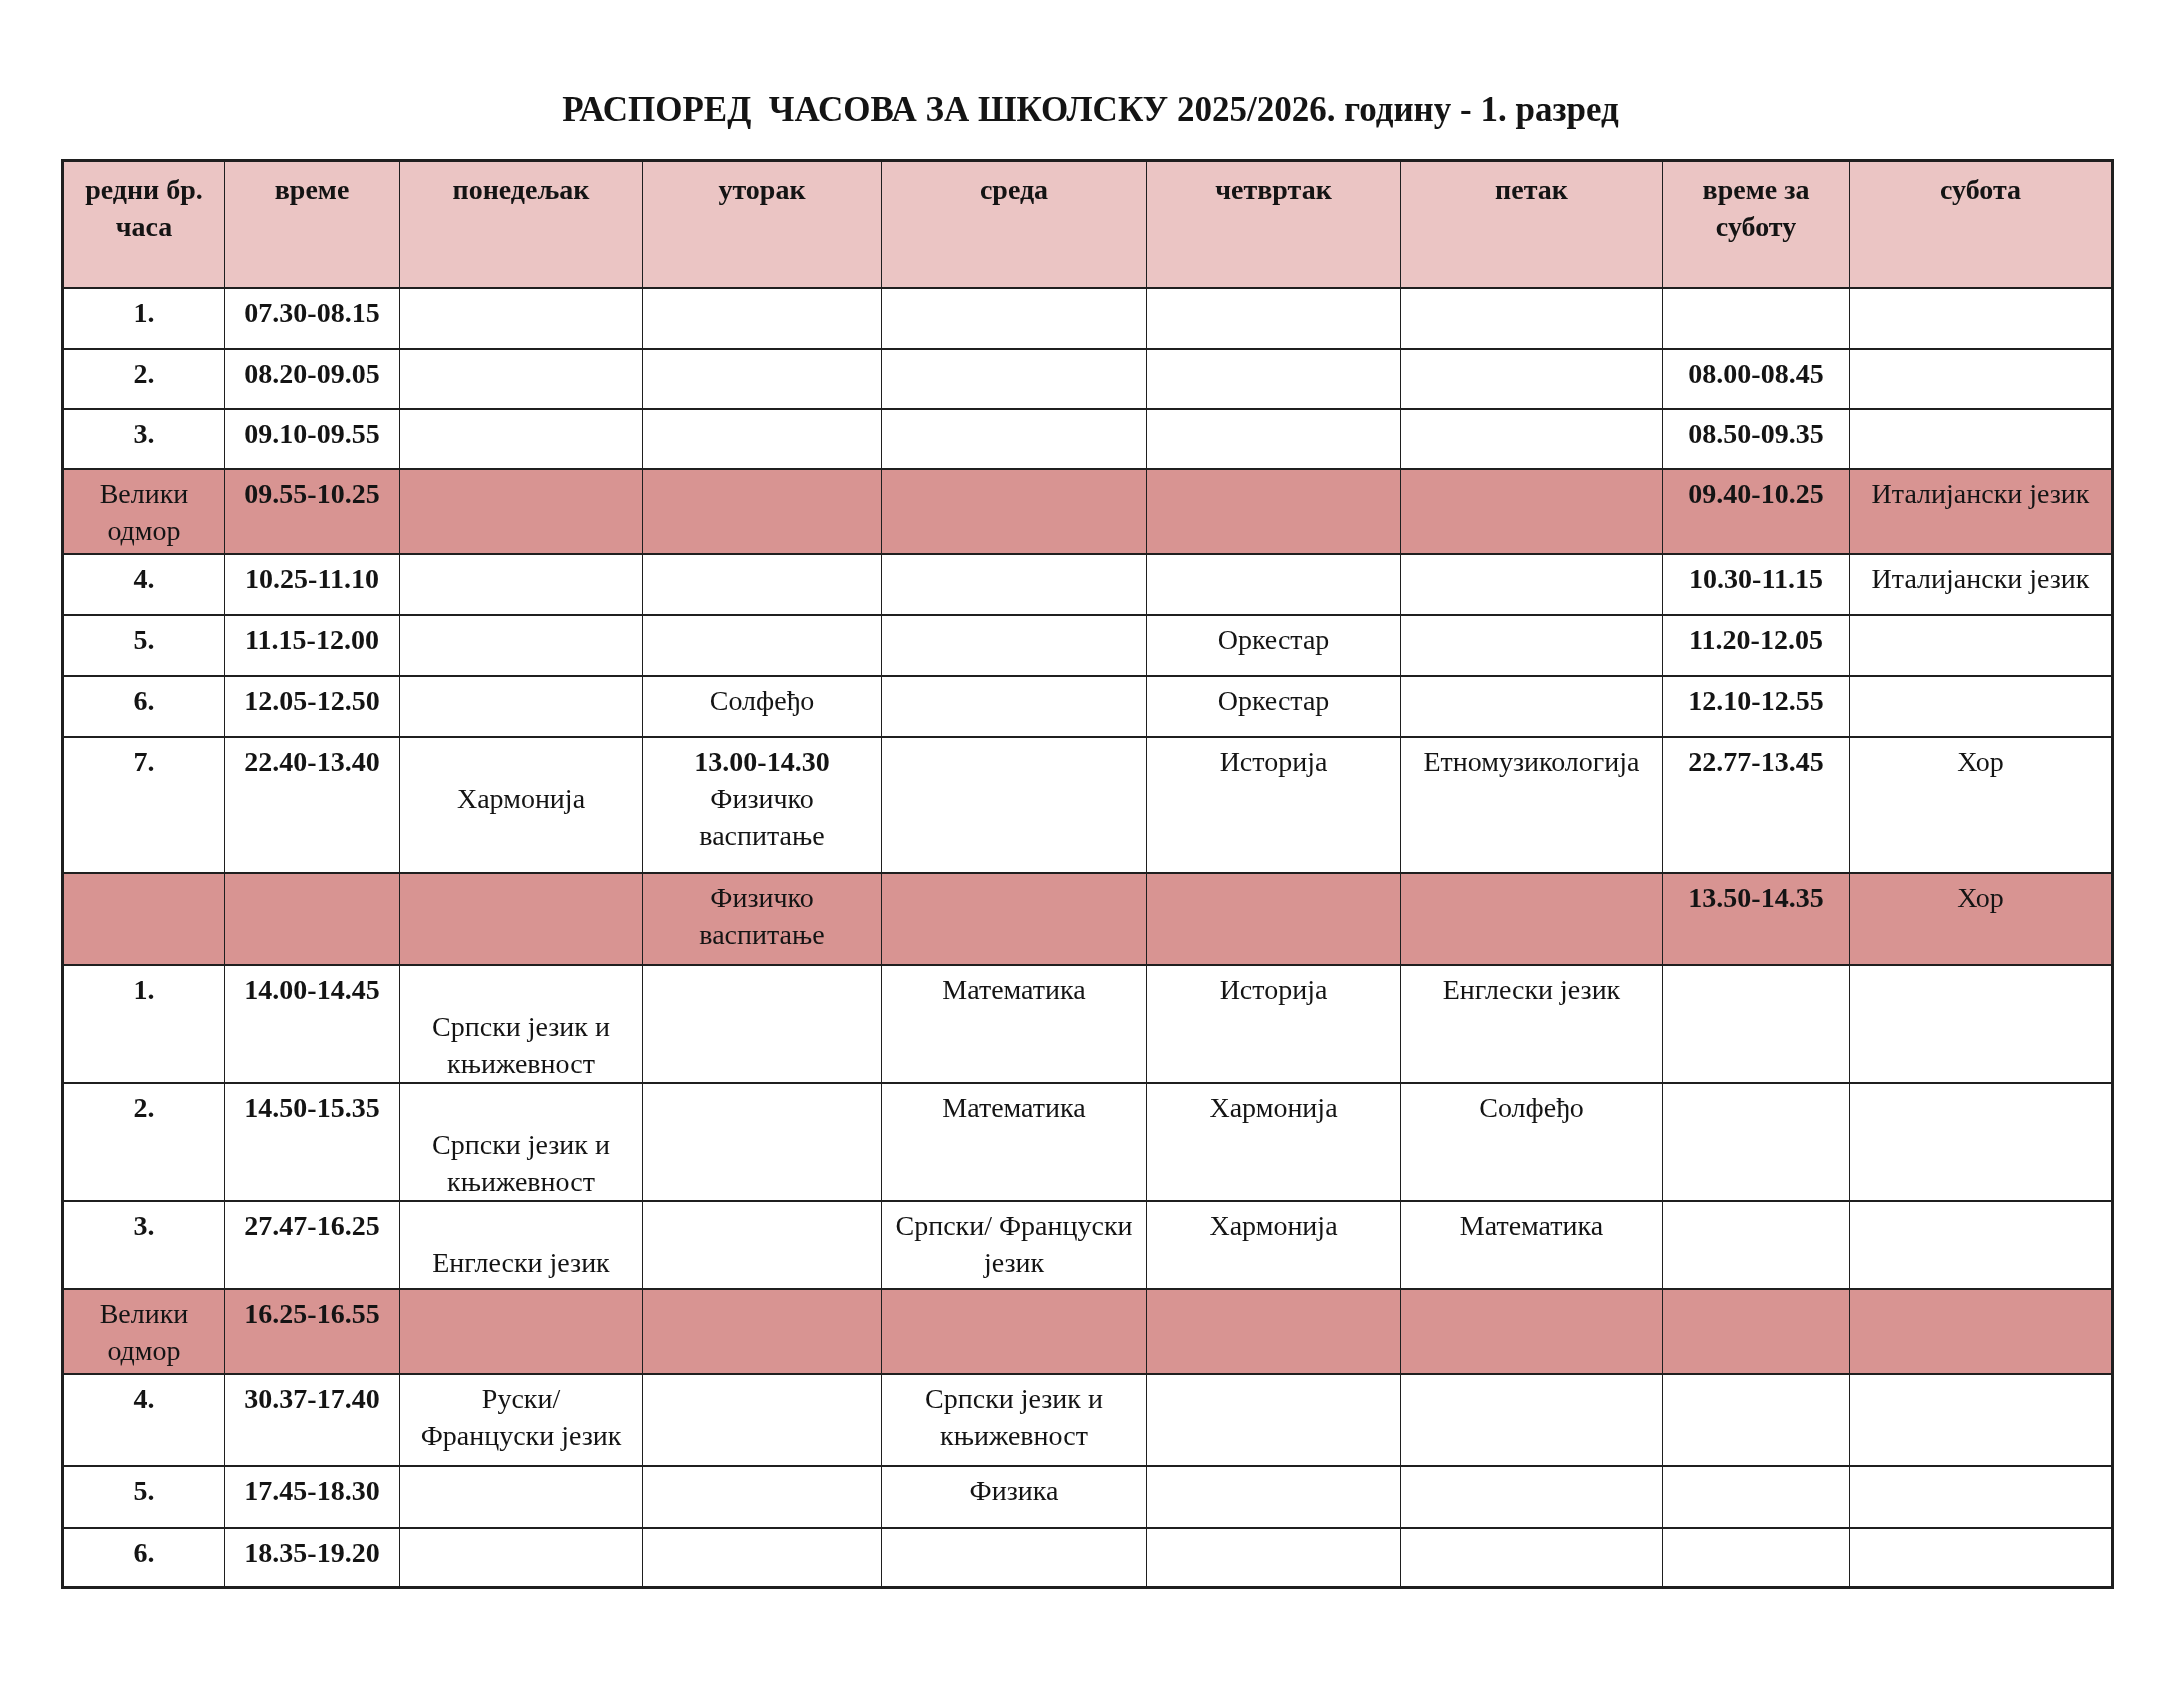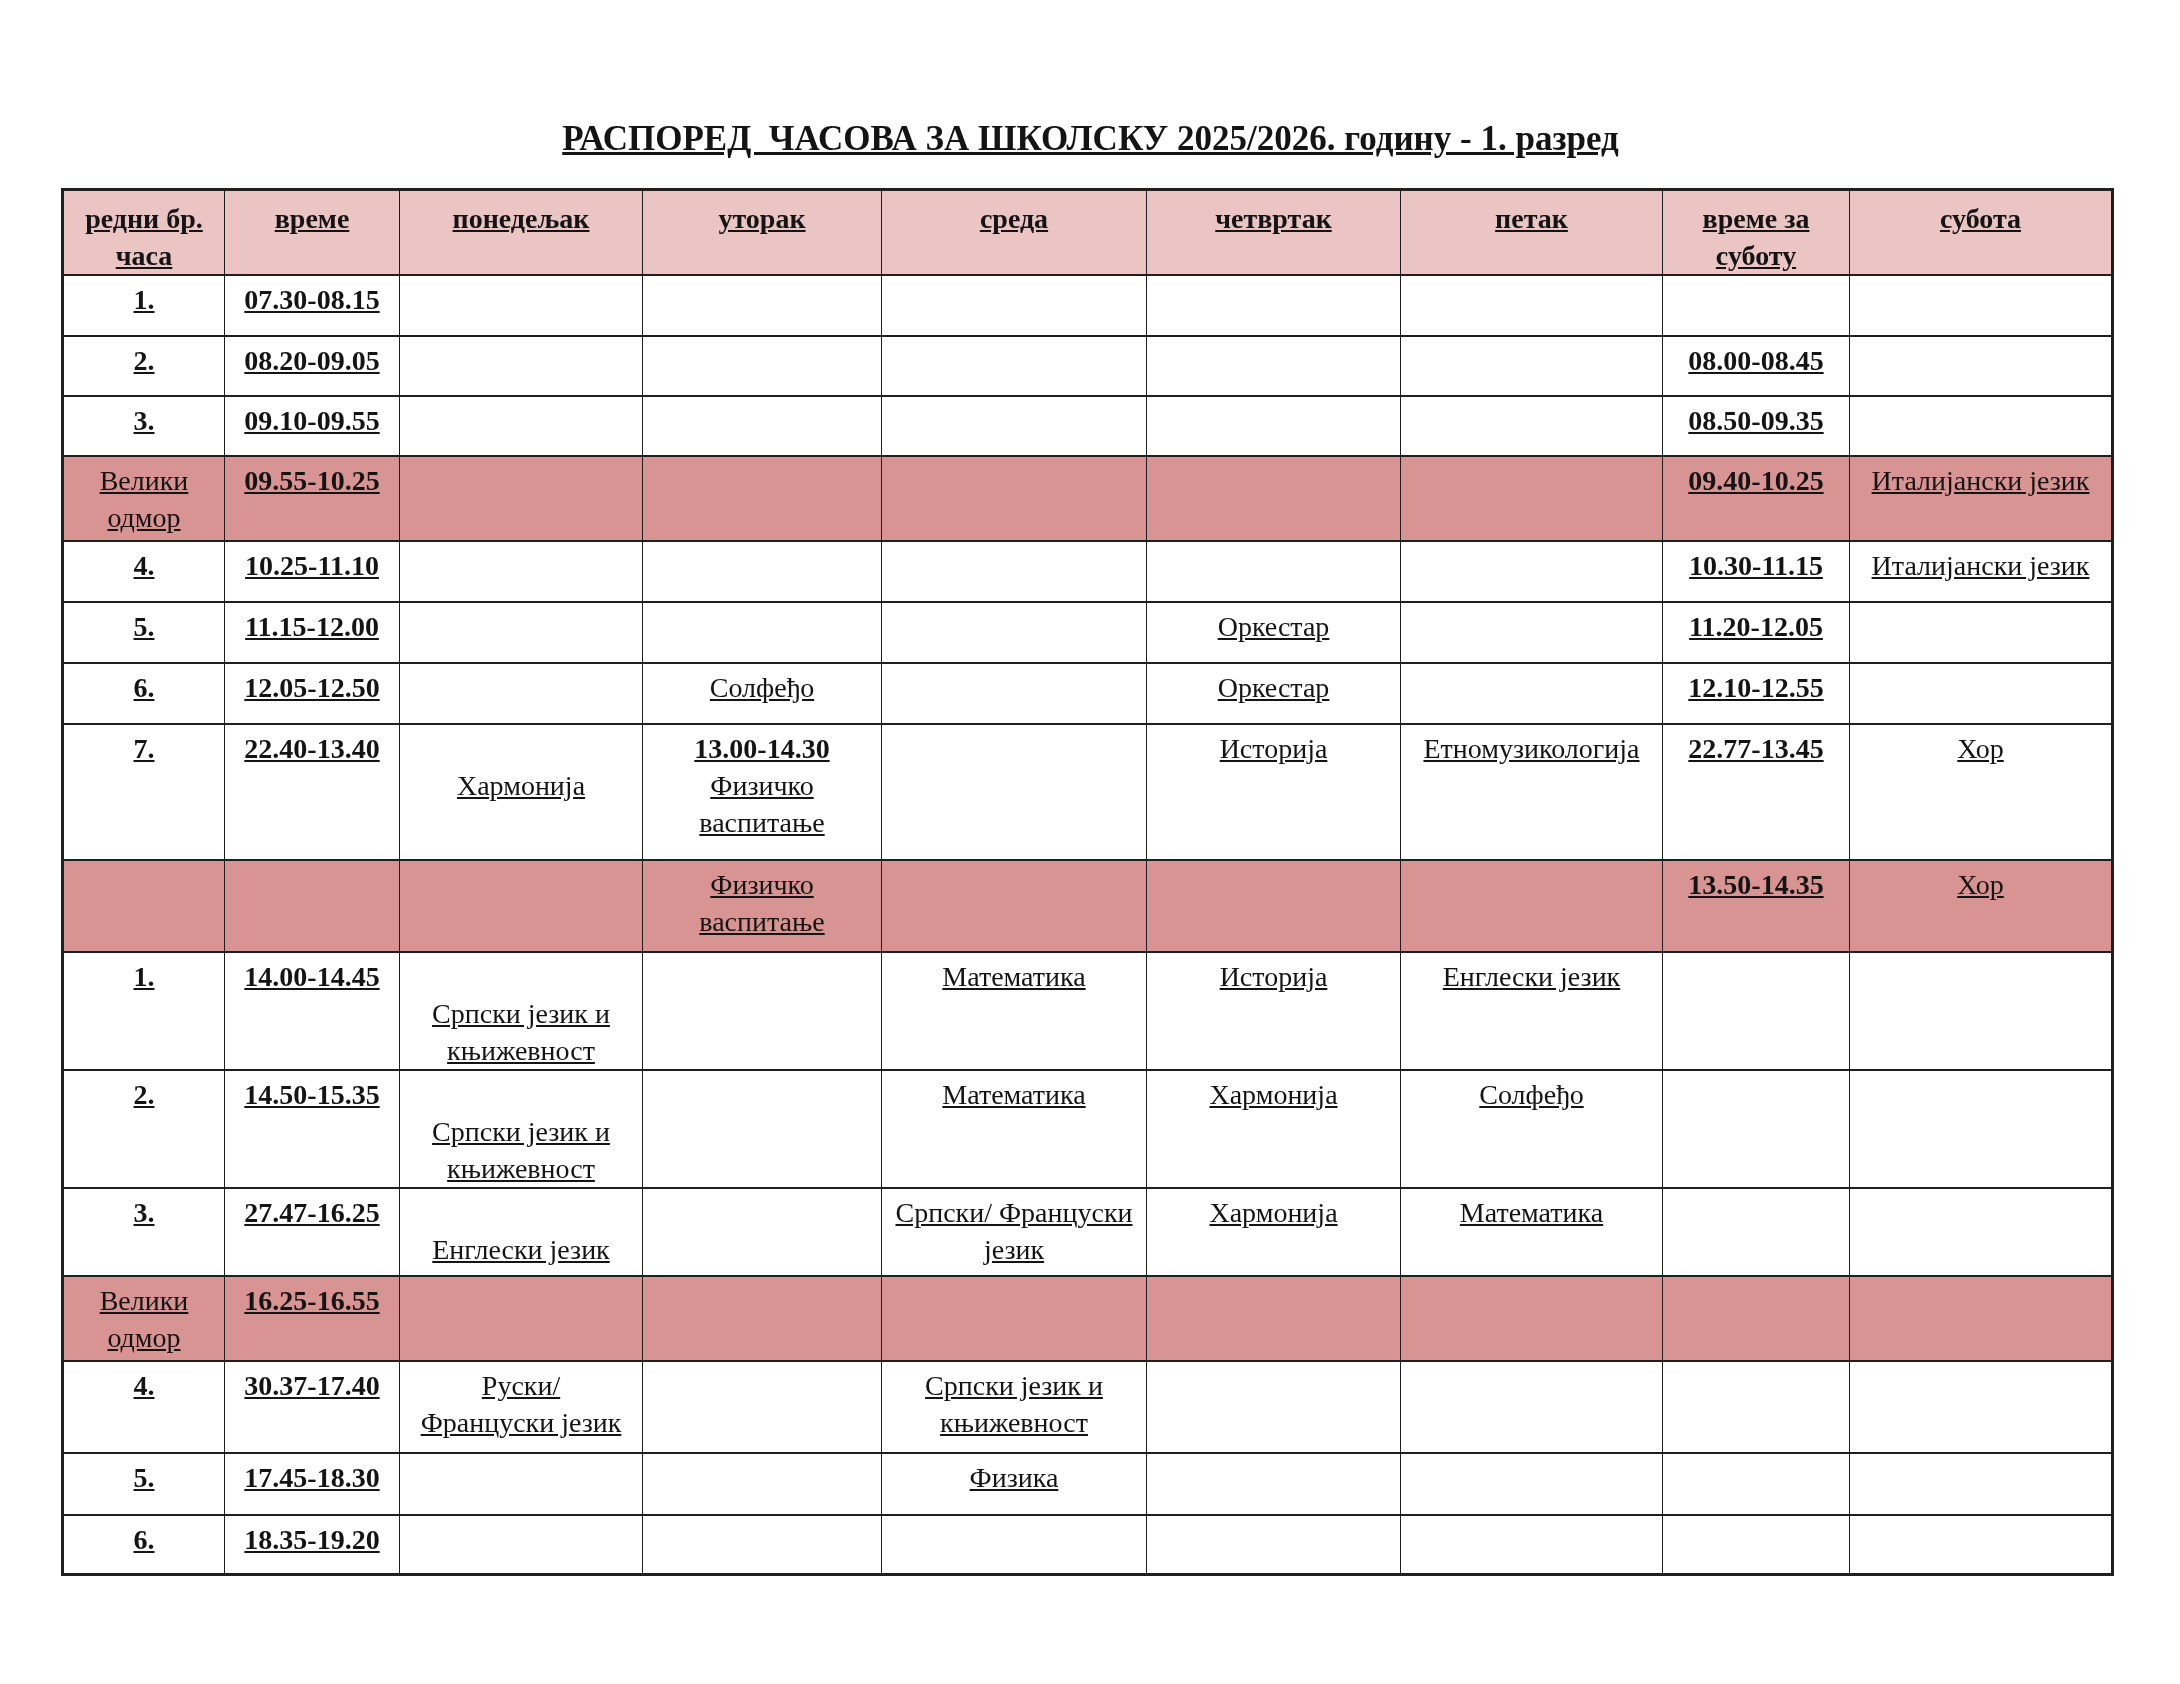--- a/index.html
+++ b/index.html
@@ -9,21 +9,21 @@
     --text:#141414;
     --page-bg:#ffffff;
   }
   html,body{margin:0;padding:0;}
   body{
     width:2181px;height:1685px;
     background:var(--page-bg);
     font-family:"Liberation Serif","DejaVu Serif",serif;
     color:var(--text);
   }
-  .page{padding-top:118px;text-decoration:underline;}
+  .page{padding-top:89px;}
   .title{
     margin:0 0 29px 0;
     text-align:center;
     font-size:35px;
     font-weight:bold;
     line-height:41px;
     white-space:pre-wrap;
     color:var(--text);
   }
   table.schedule{
@@ -66,21 +66,21 @@
         <col style="width: 175px;">
         <col style="width: 243px;">
         <col style="width: 239px;">
         <col style="width: 265px;">
         <col style="width: 254px;">
         <col style="width: 262px;">
         <col style="width: 187px;">
         <col style="width: 263px;">
       </colgroup>
     <tbody>
-        <tr class="header-row" style="height: 85px;">
+        <tr class="header-row" style="height: 127px;">
           <td>
             <div class="cl">редни бр.</div>
             <div class="cl">часа</div>
           </td>
           <td>
             <div class="cl">време</div>
           </td>
           <td>
             <div class="cl">понедељак</div>
           </td>

